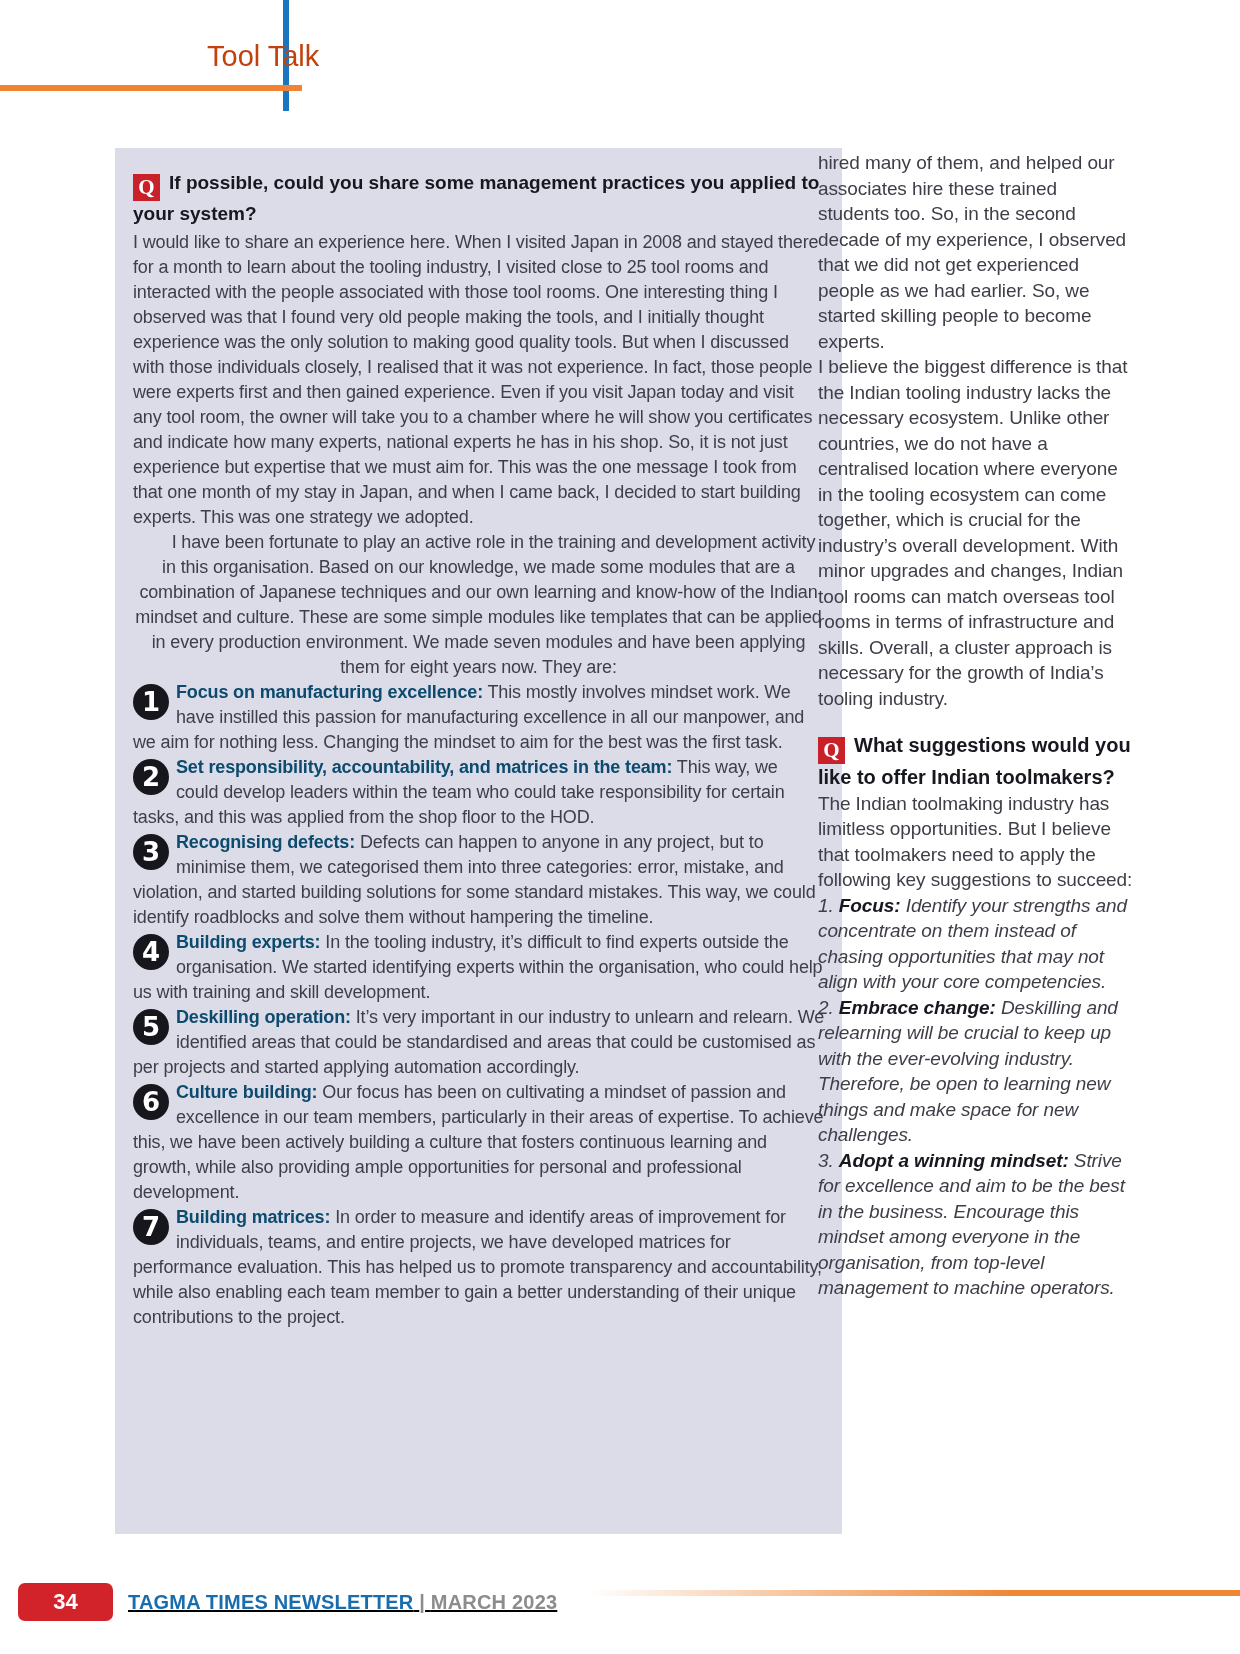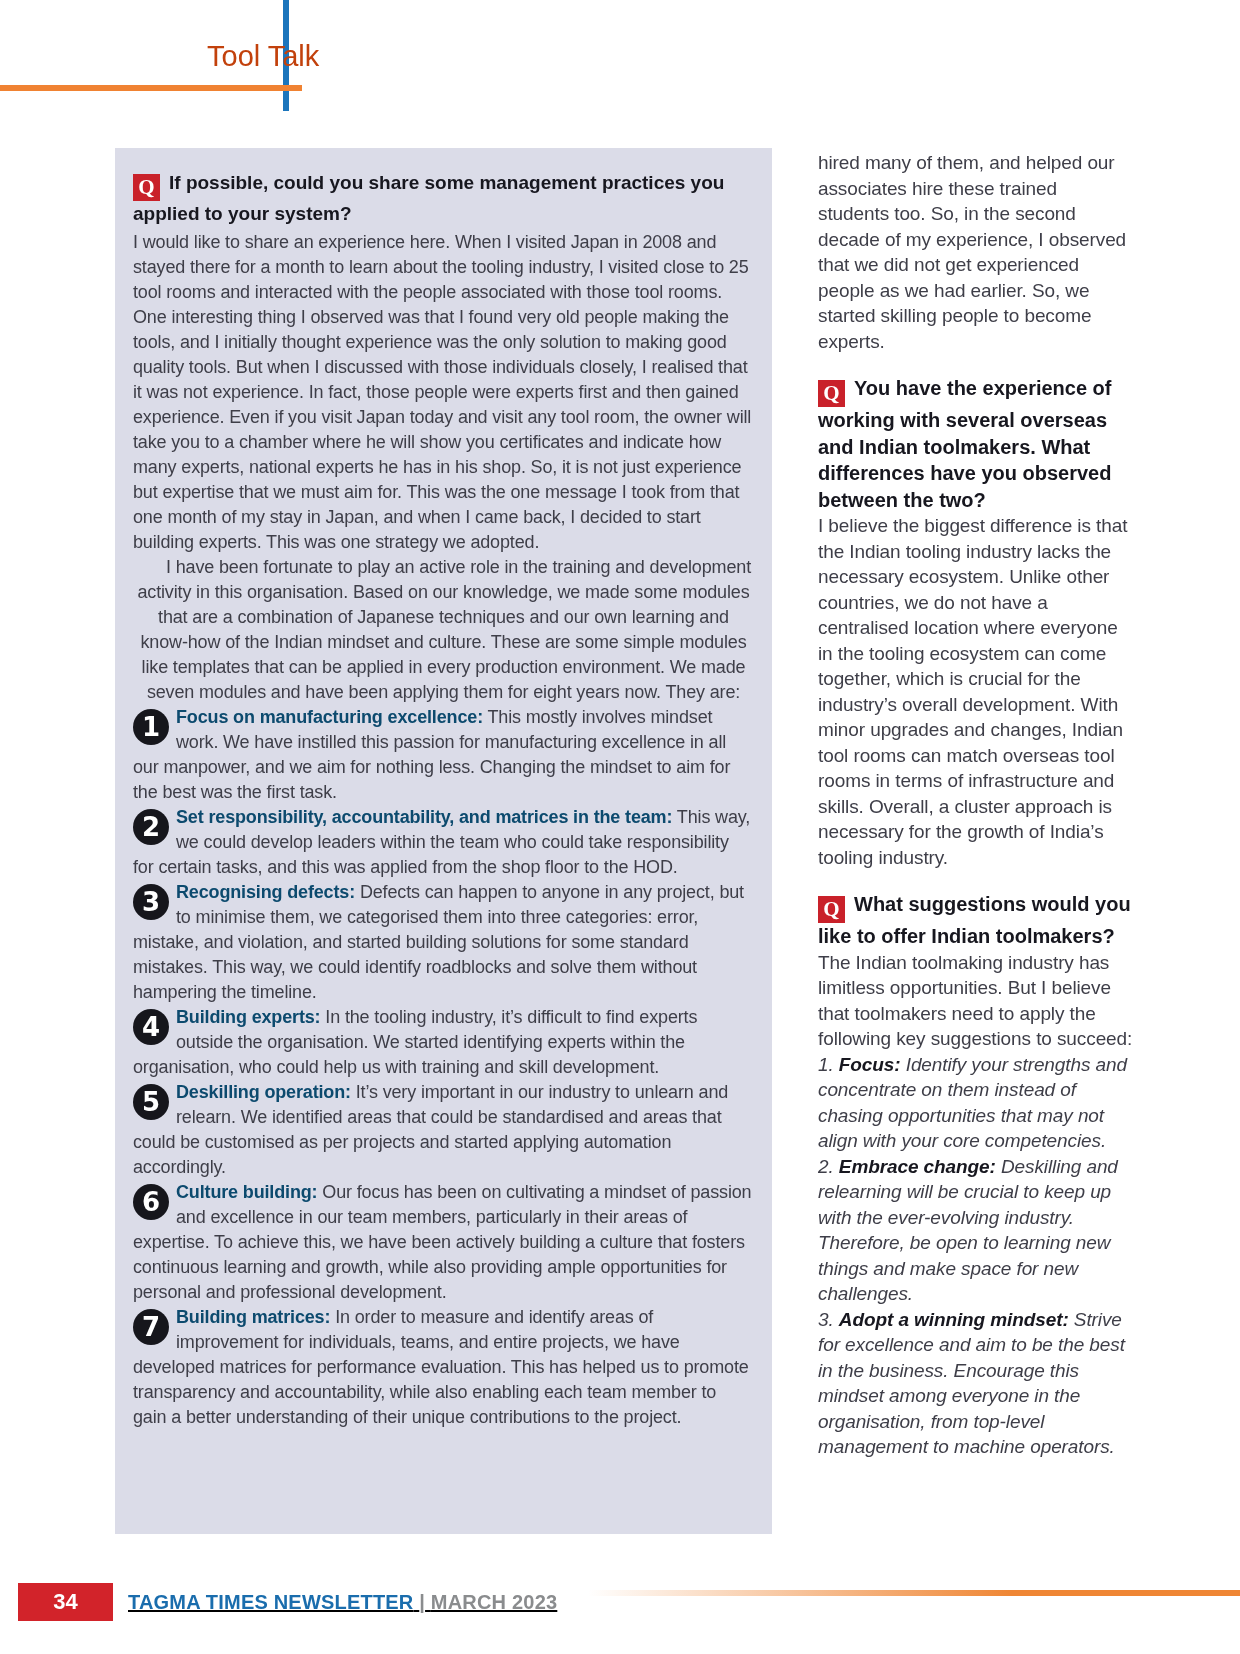--- a/index.html
+++ b/index.html
@@ -14,21 +14,21 @@
   
   .blue-rule{position:absolute;left:283px;top:0;width:6px;height:111px;background:#1b75bc;}
   .orange-rule{position:absolute;left:0;top:85px;width:302px;height:6px;background:#f08232;}
   .section-title{
     position:absolute;left:207px;top:40px;margin:0;
     font-size:29px;font-weight:400;color:#c2410c;letter-spacing:0;
   }
 
   
   .qa-box{
-    position:absolute;left:115px;top:148px;width:657px;min-height:1386px;
+    position:absolute;left:115px;top:148px;width:727px;min-height:1386px;
     background:#dbdce8;box-sizing:border-box;
     padding:22px 18px 16px 18px;
   }
   .qbadge{
     display:inline-block;width:27px;height:27px;
     background:#c9212a;color:#ffffff;
     font-family:"Liberation Serif","DejaVu Serif",serif;
     font-weight:bold;font-size:21px;line-height:27px;text-align:center;
     margin-right:9px;vertical-align:-5px;
   }
@@ -64,21 +64,21 @@
   }
   .sg{margin:0;font-style:italic;}
   .sgnum{color:#3e3e48;}
   .sg b{color:#17171f;}
   .diamond{color:#c9212a;font-size:15px;}
 
   
   .page-num-box{
     position:absolute;left:18px;top:1583px;width:95px;height:38px;
     background:#d2232a;color:#ffffff;
-    font-weight:bold;font-size:22px;line-height:38px;text-align:center;
+    font-weight:bold;font-size:22px;line-height:38px;text-align:center;border-radius:7px;
   }
   .footer-text{
     position:absolute;left:128px;top:1583px;height:38px;line-height:38px;
     font-weight:bold;font-size:20px;letter-spacing:0.2px;text-decoration:underline;
   }
   .ft-blue{color:#1a6dad;}
   .ft-gray{color:#8a8c8e;}
   .footer-orange-line{
     position:absolute;left:588px;top:1590px;width:652px;height:6px;
     background:linear-gradient(to right, rgba(240,134,50,0), #ef8634 65%);
@@ -110,21 +110,20 @@
     <p class="module"><span class="numcircle">5</span><b class="mtitle">Deskilling operation:</b> <span>It’s very important in our industry to unlearn and relearn. We identified areas that could be standardised and areas that could be customised as per projects and started applying automation accordingly.</span></p>
 
     <p class="module"><span class="numcircle">6</span><b class="mtitle">Culture building:</b> <span>Our focus has been on cultivating a mindset of passion and excellence in our team members, particularly in their areas of expertise. To achieve this, we have been actively building a culture that fosters continuous learning and growth, while also providing ample opportunities for personal and professional development.</span></p>
 
     <p class="module"><span class="numcircle">7</span><b class="mtitle">Building matrices:</b> <span>In order to measure and identify areas of improvement for individuals, teams, and entire projects, we have developed matrices for performance evaluation. This has helped us to promote transparency and accountability, while also enabling each team member to gain a better understanding of their unique contributions to the project.</span></p>
   </section>
 
   <aside class="col-right">
     <p>hired many of them, and helped our associates hire these trained students too. So, in the second decade of my experience, I observed that we did not get experienced people as we had earlier. So, we started skilling people to become experts.</p>
 
-    <p class="question-r"><span class="qbadge">Q</span><span>You have the experience of working with several overseas and Indian toolmakers. What differences have you observed between the two?</span></p>
     <p>I believe the biggest difference is that the Indian tooling industry lacks the necessary ecosystem. Unlike other countries, we do not have a centralised location where everyone in the tooling ecosystem can come together, which is crucial for the industry’s overall development. With minor upgrades and changes, Indian tool rooms can match overseas tool rooms in terms of infrastructure and skills. Overall, a cluster approach is necessary for the growth of India’s tooling industry.</p>
 
     <p class="question-r"><span class="qbadge">Q</span><span>What suggestions would you like to offer Indian toolmakers?</span></p>
     <p>The Indian toolmaking industry has limitless opportunities. But I believe that toolmakers need to apply the following key suggestions to succeed:</p>
 
     <p class="sg"><span class="sgnum">1.</span> <b>Focus:</b> <span>Identify your strengths and concentrate on them instead of chasing opportunities that may not align with your core competencies.</span></p>
 
     <p class="sg"><span class="sgnum">2.</span> <b>Embrace change:</b> <span>Deskilling and relearning will be crucial to keep up with the ever-evolving industry. Therefore, be open to learning new things and make space for new challenges.</span></p>
 
     <p class="sg"><span class="sgnum">3.</span> <b>Adopt a winning mindset:</b> <span>Strive for excellence and aim to be the best in the business. Encourage this mindset among everyone in the organisation, from top-level management to machine operators.</span></p>

